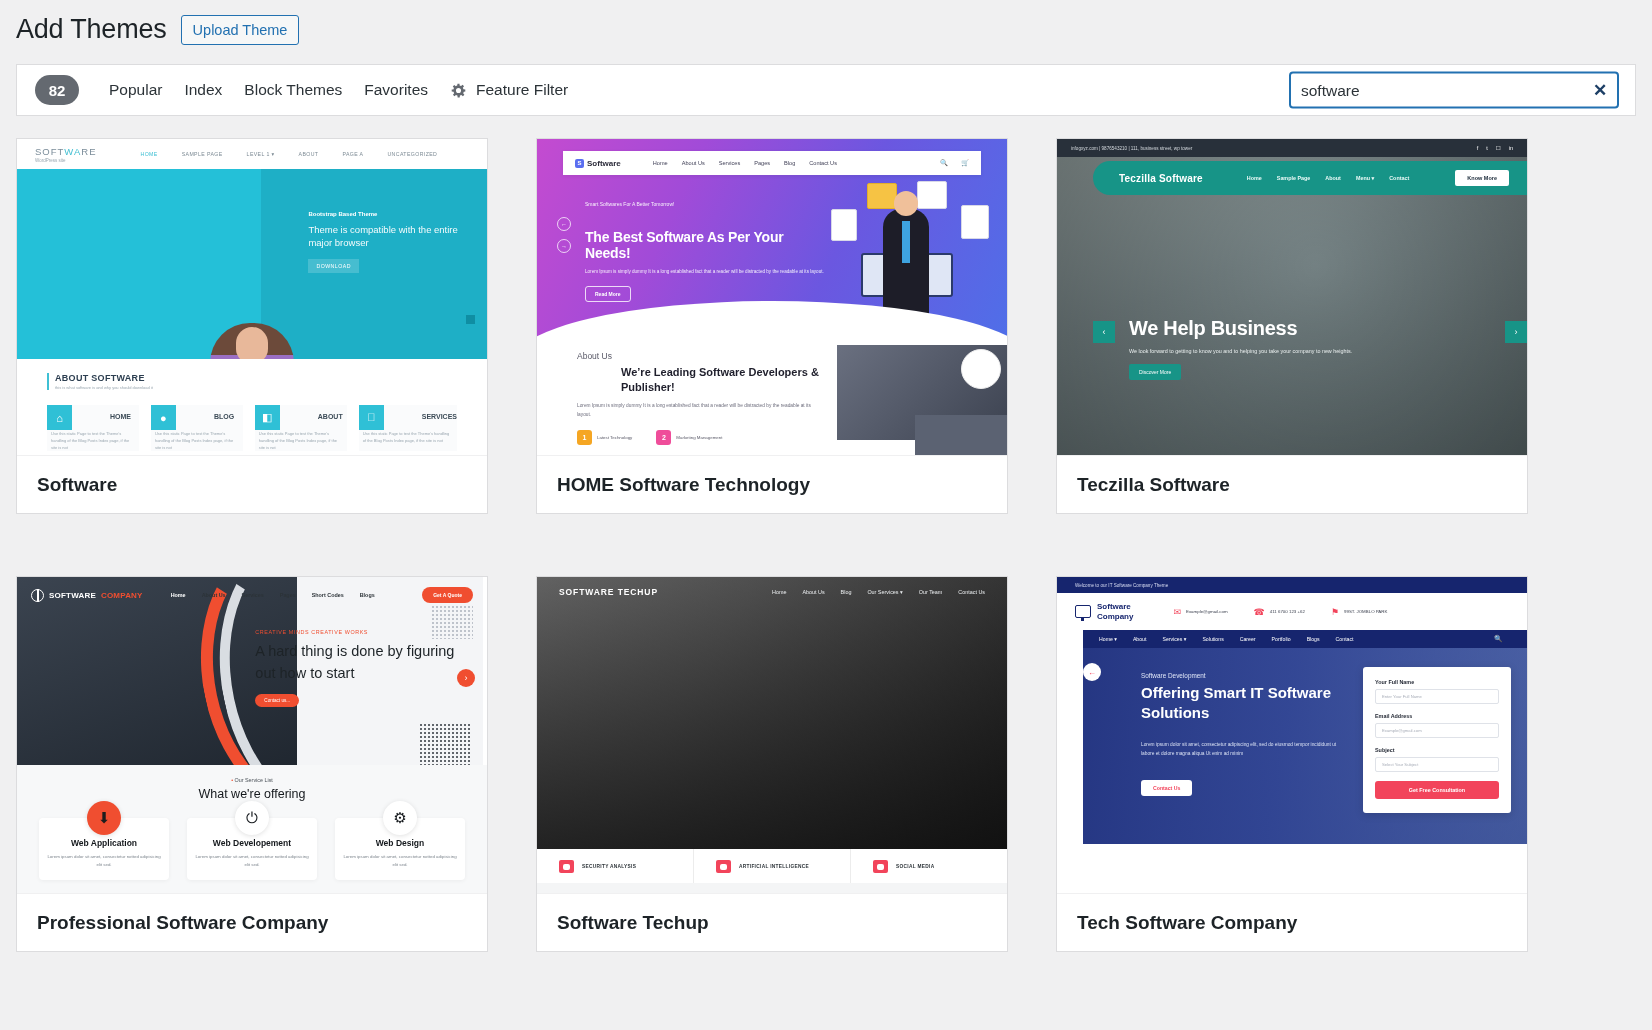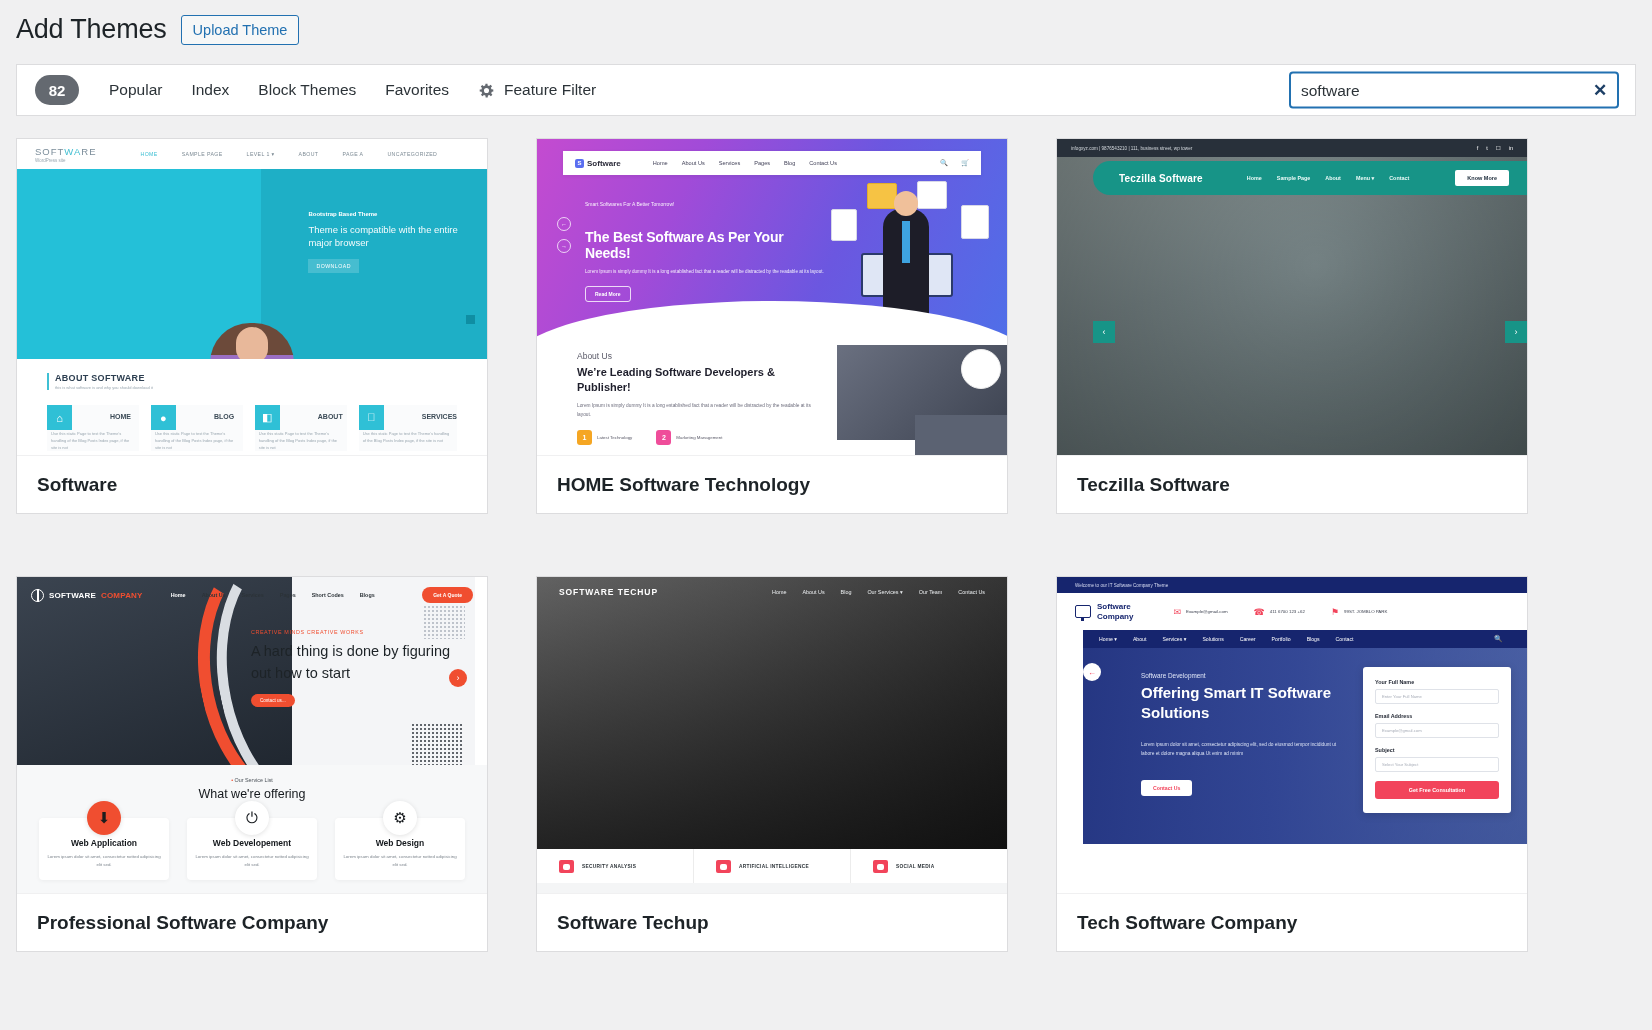--- a/index.html
+++ b/index.html
@@ -39,21 +39,21 @@
     display: flex; align-items: center;
     padding: 0 16px 0 18px;
     position: relative;
   }
   .count-badge {
     display: inline-flex; align-items: center; justify-content: center;
     min-width: 44px; height: 30px; padding: 0 11px;
     border-radius: 15px; background: #646970; color: #fff;
     font-size: 15px; font-weight: 700;
   }
-  .filter-links { display: flex; align-items: center; gap: 29px; margin-left: 30px; justify-content: space-between; }
+  .filter-links { display: flex; align-items: center; gap: 22px; margin-left: 30px; justify-content: space-between; }
   .filter-link {
     font-size: 15.5px; color: #2c3338; cursor: pointer; white-space: nowrap;
   }
   .filter-link.feature { display: inline-flex; align-items: center; gap: 9px; }
   .gear-icon { width: 17px; height: 17px; display: inline-block; color: #646970; }
   .gear-icon svg { display: block; }
 
   .search-wrap {
     position: absolute; right: 16px; top: 50%; transform: translateY(-50%);
     width: 330px; height: 37px;
@@ -173,21 +173,21 @@
   .c2-arrows { position: absolute; left: 20px; top: 78px; display: flex; flex-direction: column; gap: 8px; }
   .c2-arrows i { width: 14px; height: 14px; border-radius: 50%; border: 1px solid rgba(255,255,255,.75); color: #fff; font-size: 6px; font-style: normal; display:flex; align-items:center; justify-content:center; }
   .c2-illus { position: absolute; right: 16px; top: 40px; width: 160px; height: 150px; }
   .c2-man { position: absolute; left: 52px; top: 30px; width: 46px; height: 108px; background: #1d1d28; border-radius: 18px 18px 0 0; }
   .c2-man::before { content:''; position: absolute; left: 11px; top: -18px; width: 24px; height: 25px; background: #f0c09a; border-radius: 12px; }
   .c2-man::after { content:''; position: absolute; left: 19px; top: 12px; width: 8px; height: 42px; background: #3ea3e0; }
   .c2-lap { position: absolute; left: 30px; top: 74px; width: 92px; height: 44px; background: #dfe6f5; border: 2px solid #2b3a6b; border-radius: 3px; }
   .c2-doc { position: absolute; background: #fff; border: 1px solid #d8d8e8; border-radius: 2px; }
   .c2-about { position: absolute; left: 0; right: 0; top: 198px; bottom: 0; background: #fff; padding: 14px 22px 0 40px; }
   .c2-about .sm { font-size: 8.5px; color: #5a5a68; }
-  .c2-about .bg { font-size: 11px; font-weight: 800; color: #1f1f2c; line-height: 1.35; margin-top: 4px; width: 62%; }
+  .c2-about .bg { font-size: 11px; font-weight: 800; color: #1f1f2c; line-height: 1.35; margin-top: 4px; width: 62%; margin-left: 44px; }
   .c2-about .p { font-size: 4.8px; color: #6d6d7c; line-height: 2; margin-top: 6px; width: 58%; }
   .c2-badges { display: flex; gap: 24px; margin-top: 10px; }
   .c2-badge { display: flex; align-items: center; gap: 5px; }
   .c2-badge .n { width: 15px; height: 15px; border-radius: 3px; color: #fff; font-size: 7px; font-weight: 700; display:flex; align-items:center; justify-content:center; }
   .c2-badge .lb { font-size: 4.4px; color: #5a5a68; line-height: 1.7; }
   .c2-photo { position: absolute; right: 0; top: 8px; width: 170px; height: 95px; background: linear-gradient(135deg,#6a7080,#3c4250); }
   .c2-photo .circ { position: absolute; right: 6px; top: 4px; width: 40px; height: 40px; border-radius: 50%; background: #fff; border: 1px solid #eee; }
   .c2-photo2 { position: absolute; right: 0; bottom: -6px; width: 92px; height: 46px; background: #5b6272; }
 
   
@@ -214,21 +214,21 @@
   }
   .c3-hero { position: absolute; left: 72px; top: 178px; right: 60px; }
   .c3-hero h2 { font-size: 20px; color: #fff; font-weight: 700; letter-spacing: -.3px; }
   .c3-hero p { font-size: 5.4px; color: #e9eeee; margin-top: 8px; }
   .c3-disc { margin-top: 10px; display: inline-block; background: #179487; color: #fff; font-size: 5px; padding: 5px 10px; border-radius: 2px; }
   .c3-sl { position: absolute; left: 36px; top: 182px; width: 22px; height: 22px; background: #179487; color: #fff; display:flex; align-items:center; justify-content:center; font-size: 9px; }
   .c3-sr { position: absolute; right: 0; top: 182px; width: 22px; height: 22px; background: #179487; color: #fff; display:flex; align-items:center; justify-content:center; font-size: 9px; }
 
   
   .c4-wrap { position: absolute; inset: 0; background: #fff; }
-  .c4-hero { position: absolute; left: 0; right: 12px; top: 0; height: 188px; background: #f4f5f7; overflow: hidden; }
+  .c4-hero { position: absolute; left: 0; right: 4px; top: 0; height: 188px; background: #f4f5f7; overflow: hidden; }
   .c4-img { position: absolute; left: 0; top: 0; width: 60%; height: 100%; background: linear-gradient(160deg,#3b4450 0%,#202730 100%); }
   .c4-curve {
     position: absolute; left: 40%; top: -40px; width: 200px; height: 280px;
     border-radius: 50%;
     border-left: 12px solid #f04e30;
     border-top: 12px solid transparent; border-bottom: 12px solid transparent; border-right: 12px solid transparent;
     transform: rotate(-12deg);
   }
   .c4-curve2 {
     position: absolute; left: 44%; top: -46px; width: 210px; height: 296px;
@@ -516,20 +516,25 @@
             <span>Home</span>
             <span>Sample Page</span>
             <span>About</span>
             <span>Menu ▾</span>
             <span>Contact</span>
           </span>
           <span class="c3-know">Know More</span>
         </div>
         <div class="c3-sl">‹</div>
         <div class="c3-sr">›</div>
+        <div class="c3-hero">
+          <h2>We Help Business</h2>
+          <p>We look forward to getting to know you and to helping you take your company to new heights.</p>
+          <span class="c3-disc">Discover More</span>
+        </div>
       </div>
     </div>
     <div class="theme-name">Teczilla Software</div>
   </div>
 
   <div class="theme-card">
     <div class="theme-screenshot">
       <div class="mini">
         <div class="c4-wrap"></div>
         <div class="c4-hero">

